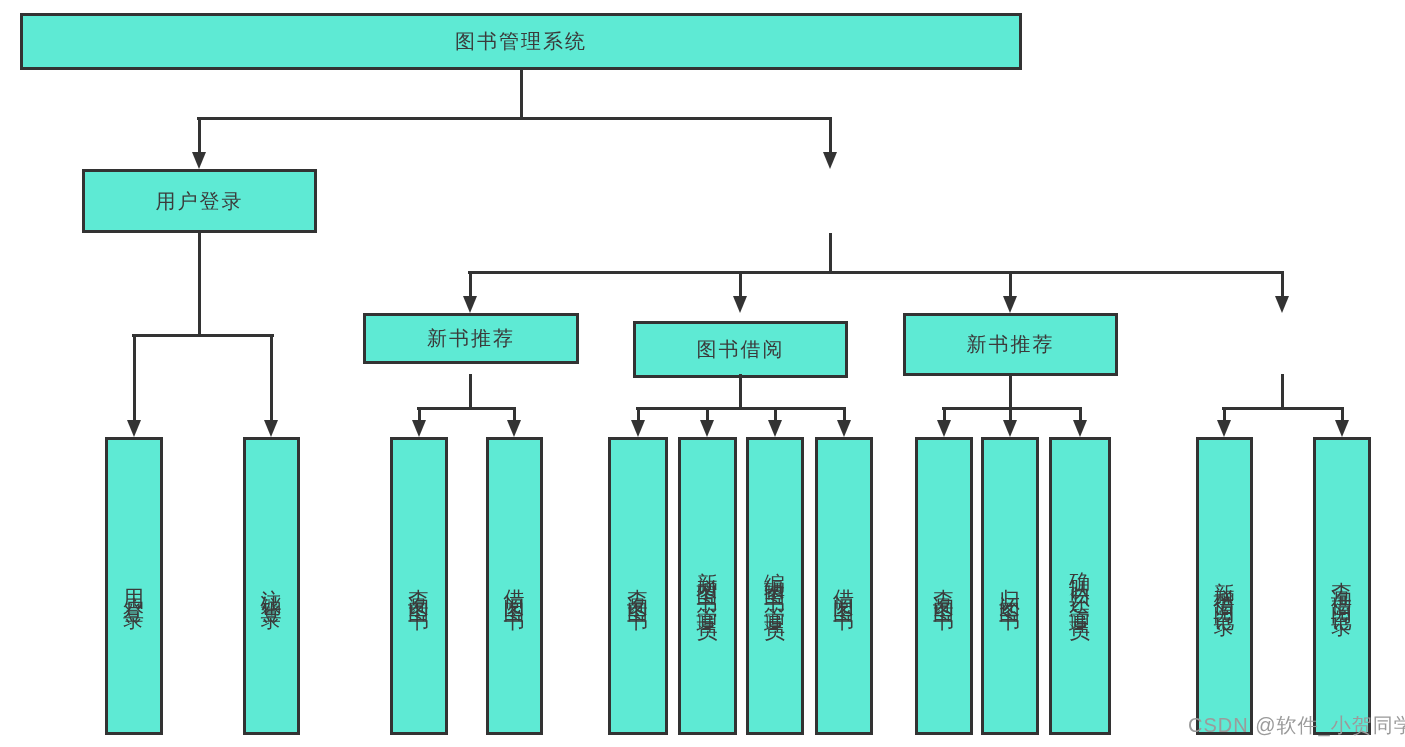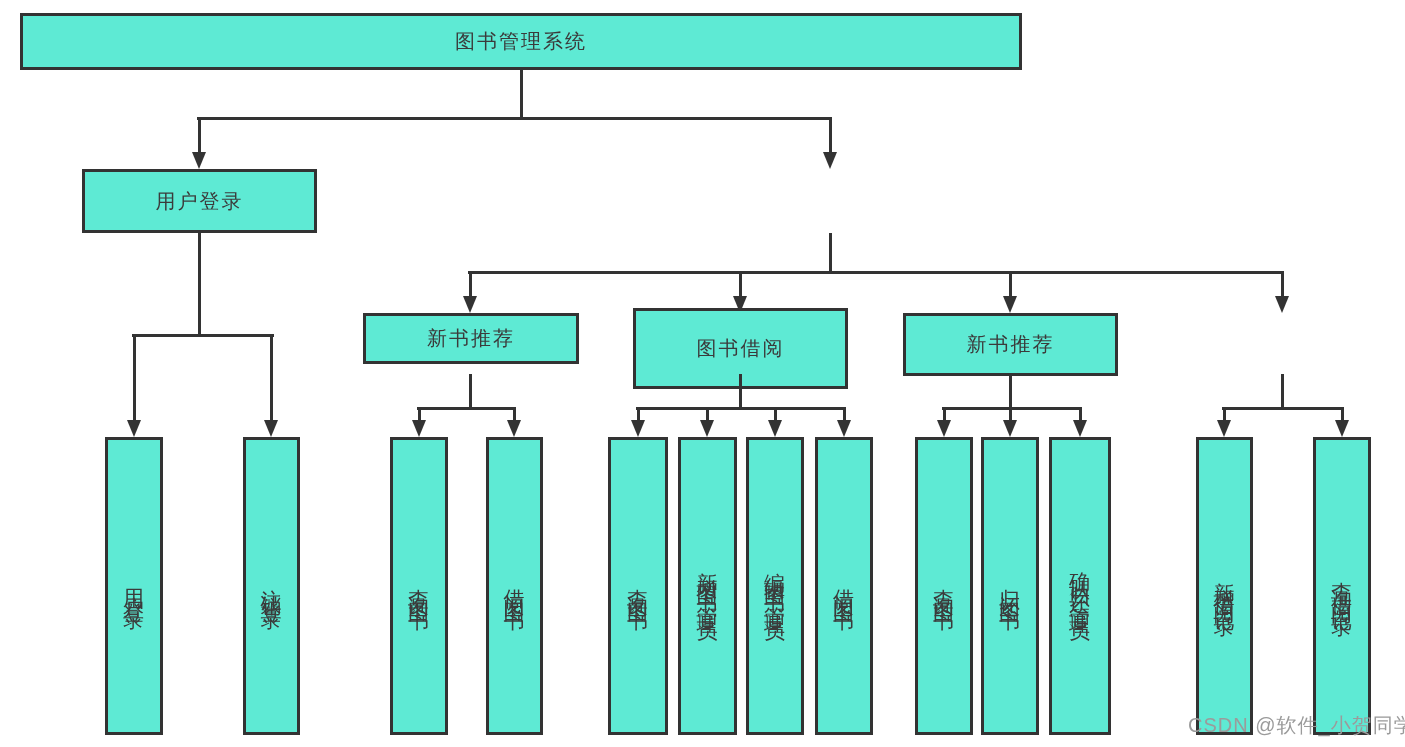--- a/index.html
+++ b/index.html
@@ -99,21 +99,21 @@
   <div class="vline" style="left:469px; top:271px; height:27px;"></div>
   <div class="arrow" style="left:463px; top:296px;"></div>
   <div class="vline" style="left:739px; top:271px; height:27px;"></div>
   <div class="arrow" style="left:733px; top:296px;"></div>
   <div class="vline" style="left:1009px; top:271px; height:27px;"></div>
   <div class="arrow" style="left:1003px; top:296px;"></div>
   <div class="vline" style="left:1281px; top:271px; height:27px;"></div>
   <div class="arrow" style="left:1275px; top:296px;"></div>
 
   <div class="box hbox" style="left:363px; top:313px; width:216px; height:51px;">新书推荐</div>
-  <div class="box hbox" style="left:633px; top:308px; width:215px; height:81px;">图书借阅</div>
+  <div class="box hbox" style="left:633px; top:321px; width:215px; height:57px;">图书借阅</div>
   <div class="box hbox" style="left:903px; top:313px; width:215px; height:63px;">新书推荐</div>
 
   <div class="vline" style="left:469px; top:374px; height:36px;"></div>
   <div class="hline" style="left:417px; top:407px; width:99px;"></div>
   <div class="vline" style="left:418px; top:407px; height:15px;"></div>
   <div class="arrow" style="left:412px; top:420px;"></div>
   <div class="vline" style="left:513px; top:407px; height:15px;"></div>
   <div class="arrow" style="left:507px; top:420px;"></div>
 
   <div class="vline" style="left:739px; top:374px; height:36px;"></div>

